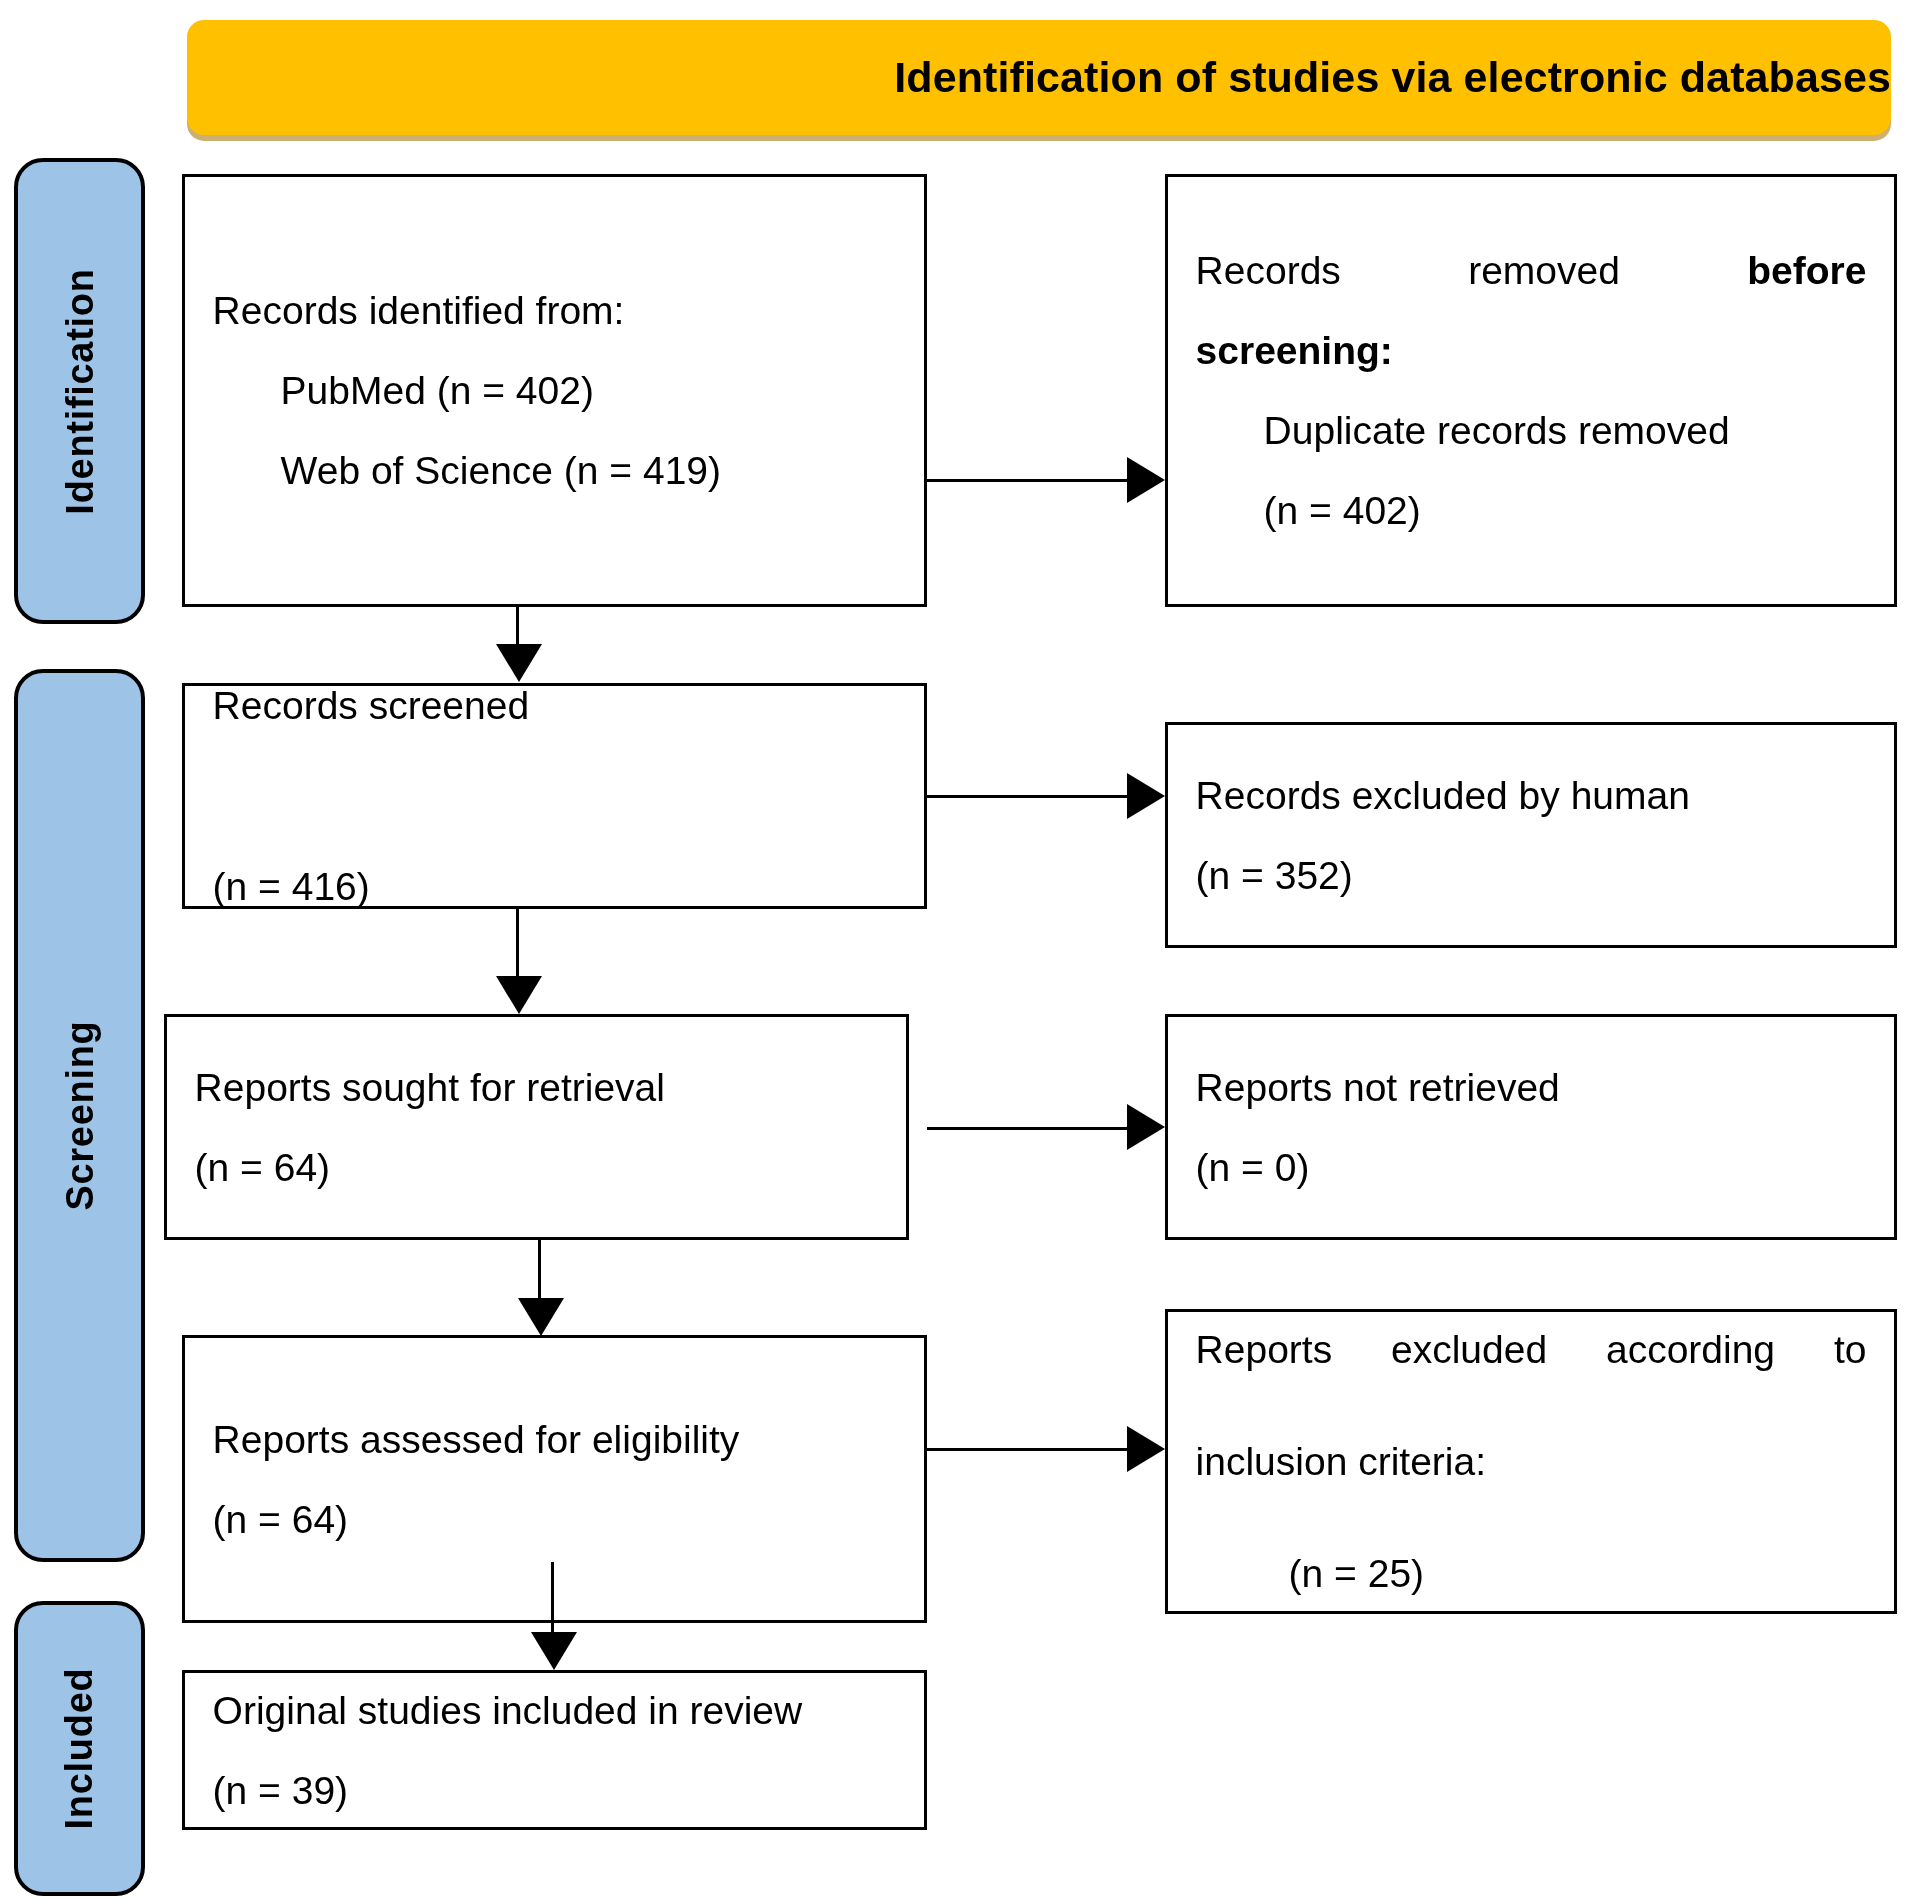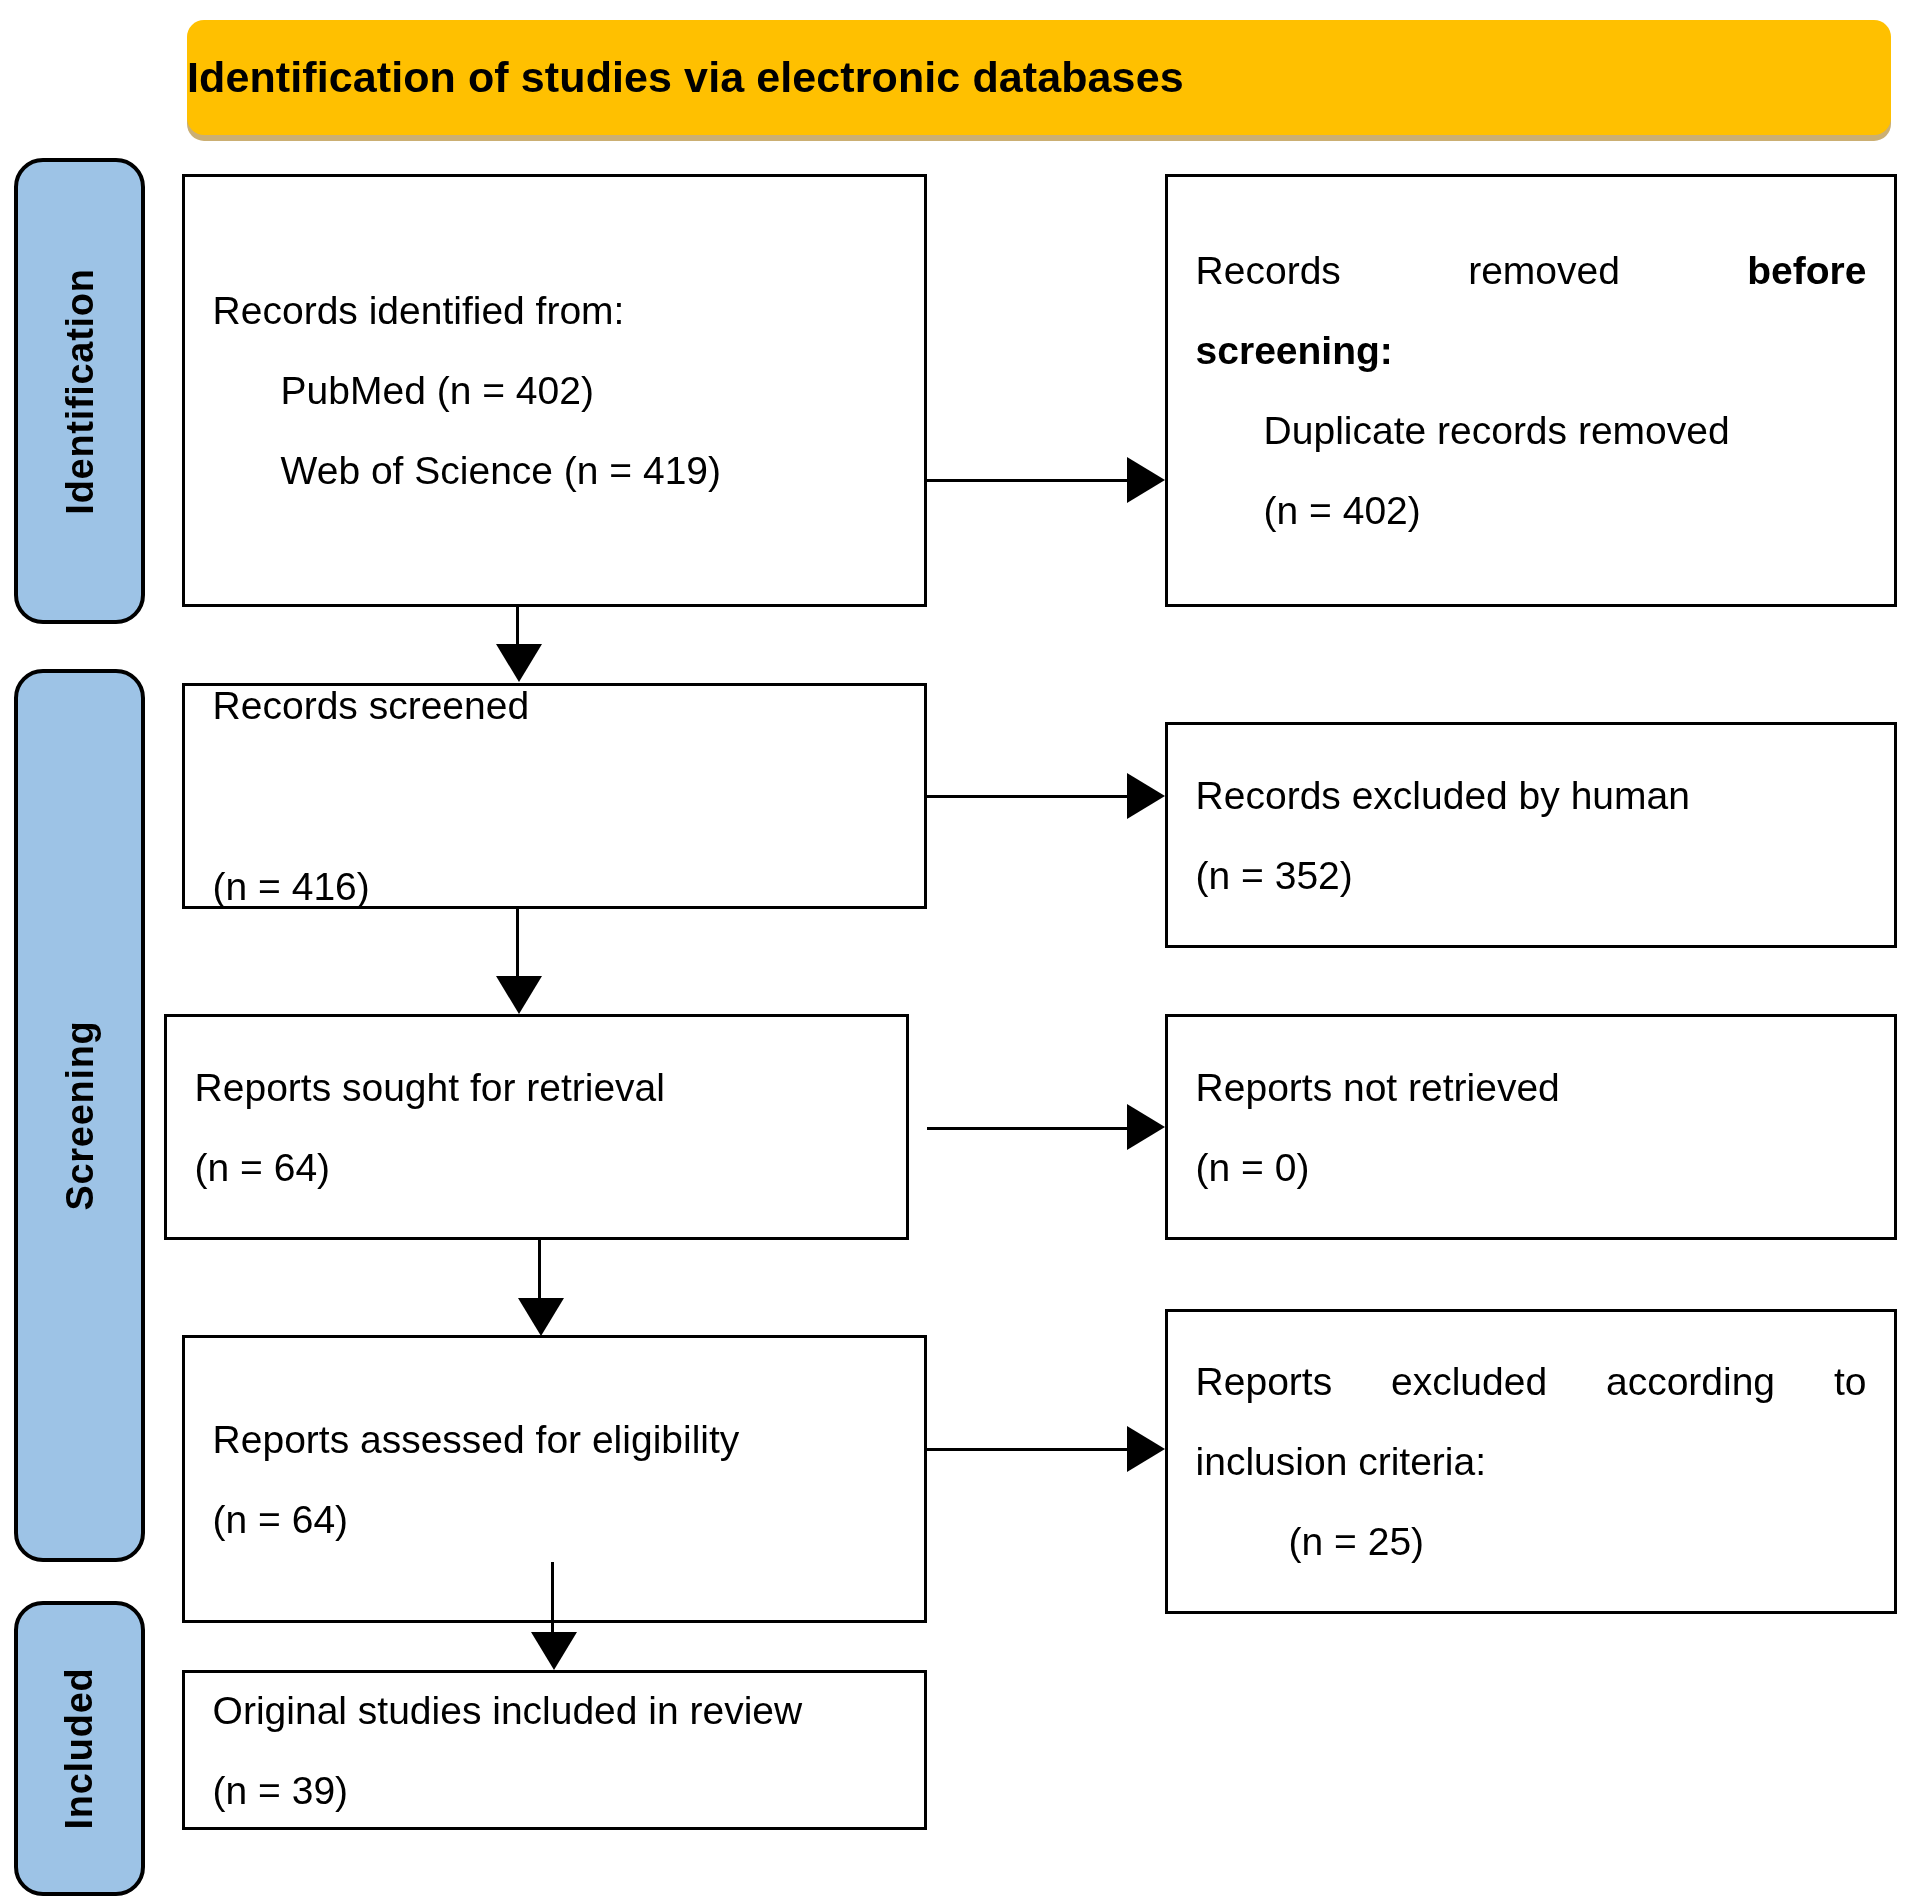--- a/index.html
+++ b/index.html
@@ -23,21 +23,21 @@
     position: absolute;
     left: 187px;
     top: 19.7px;
     width: 1704px;
     height: 115px;
     background: #FFC000;
     border-radius: 17px;
     box-shadow: 0 5.9px 0 0 rgba(160,110,0,0.55);
     display: flex;
     align-items: center;
-    justify-content: flex-start;
+    justify-content: flex-end;
   }
   .banner-text {
     font-size: 43px;
     font-weight: bold;
     color: #000000;
     letter-spacing: 0.1px;
     text-align: center;
   }
 
   
@@ -90,21 +90,21 @@
   .ital { font-weight: bold; }
 
   
   .box-identified   { left: 182px;  top: 174px;  width: 745px; height: 433px; }
   .box-removed      { left: 1165px; top: 174px;  width: 732px; height: 433px; }
   .box-screened     { left: 182px;  top: 683px; width: 745px; height: 226px; justify-content: space-between; }
   .box-excl-human   { left: 1165px; top: 722px; width: 732px; height: 226px; }
   .box-sought       { left: 164px;  top: 1014px; width: 745px; height: 226px; }
   .box-not-retr     { left: 1165px; top: 1014px; width: 732px; height: 226px; }
   .box-assessed     { left: 182px;  top: 1335px; width: 745px; height: 288px; }
-  .box-excl-crit    { left: 1165px; top: 1309px; width: 732px; height: 305px; }
+  .box-excl-crit    { left: 1165px; top: 1309px; width: 732px; height: 305px; gap: 32px; }
   .box-included     { left: 182px;  top: 1670px; width: 745px; height: 160px; }
   .v-line {
     position: absolute;
     width: 3.3px;
     background: #000000;
   }
   .h-line {
     position: absolute;
     height: 3.3px;
     background: #000000;

